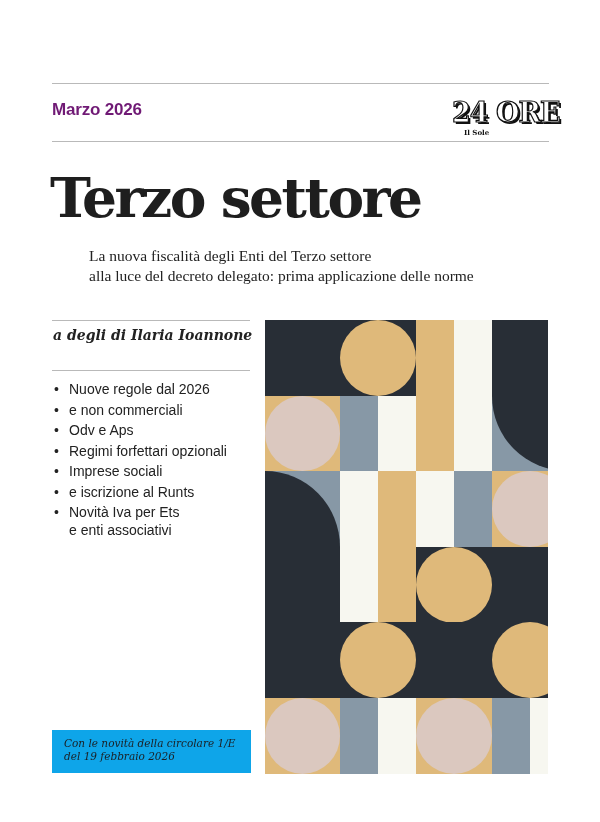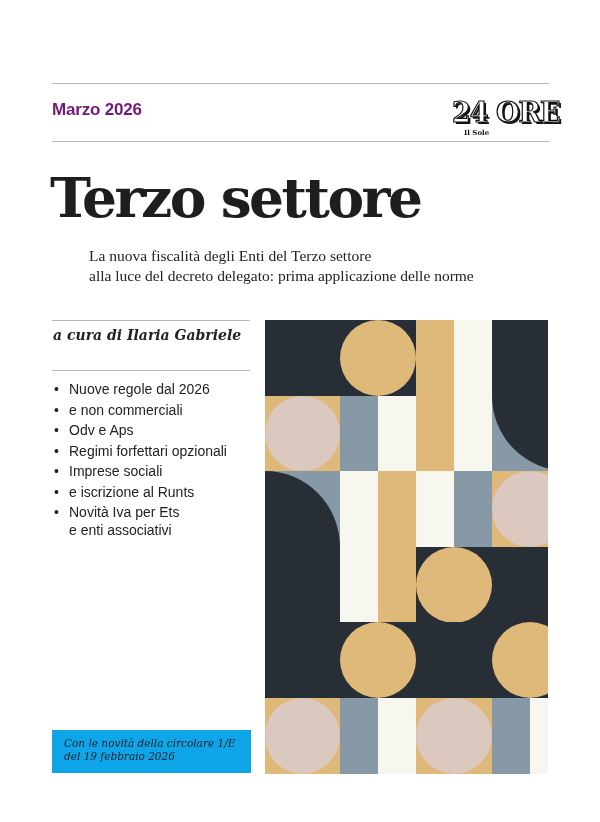--- a/index.html
+++ b/index.html
@@ -39,21 +39,21 @@
 <div class="rule" style="left:52px; top:141px; width:497px;"></div>
 
 <div class="title">Terzo settore</div>
 <div class="subtitle">
   <div>La nuova fiscalità degli Enti del Terzo settore</div>
   <div>alla luce del decreto delegato: prima applicazione delle norme</div>
 </div>
 
 <div class="rule" style="left:52px; top:320px; width:198px;"></div>
 <div class="authors">
-  <div>a cura di Ilaria Gabriele</div>
+  <div>a degli di Ilaria Ioannone</div>
 </div>
 <div class="rule" style="left:52px; top:370px; width:198px;"></div>
 
 <ul class="topics">
   <li>
       <span class="bullet">•</span>
       <div>Nuove regole dal 2026</div>
     </li>
   <li>
       <span class="bullet">•</span>

